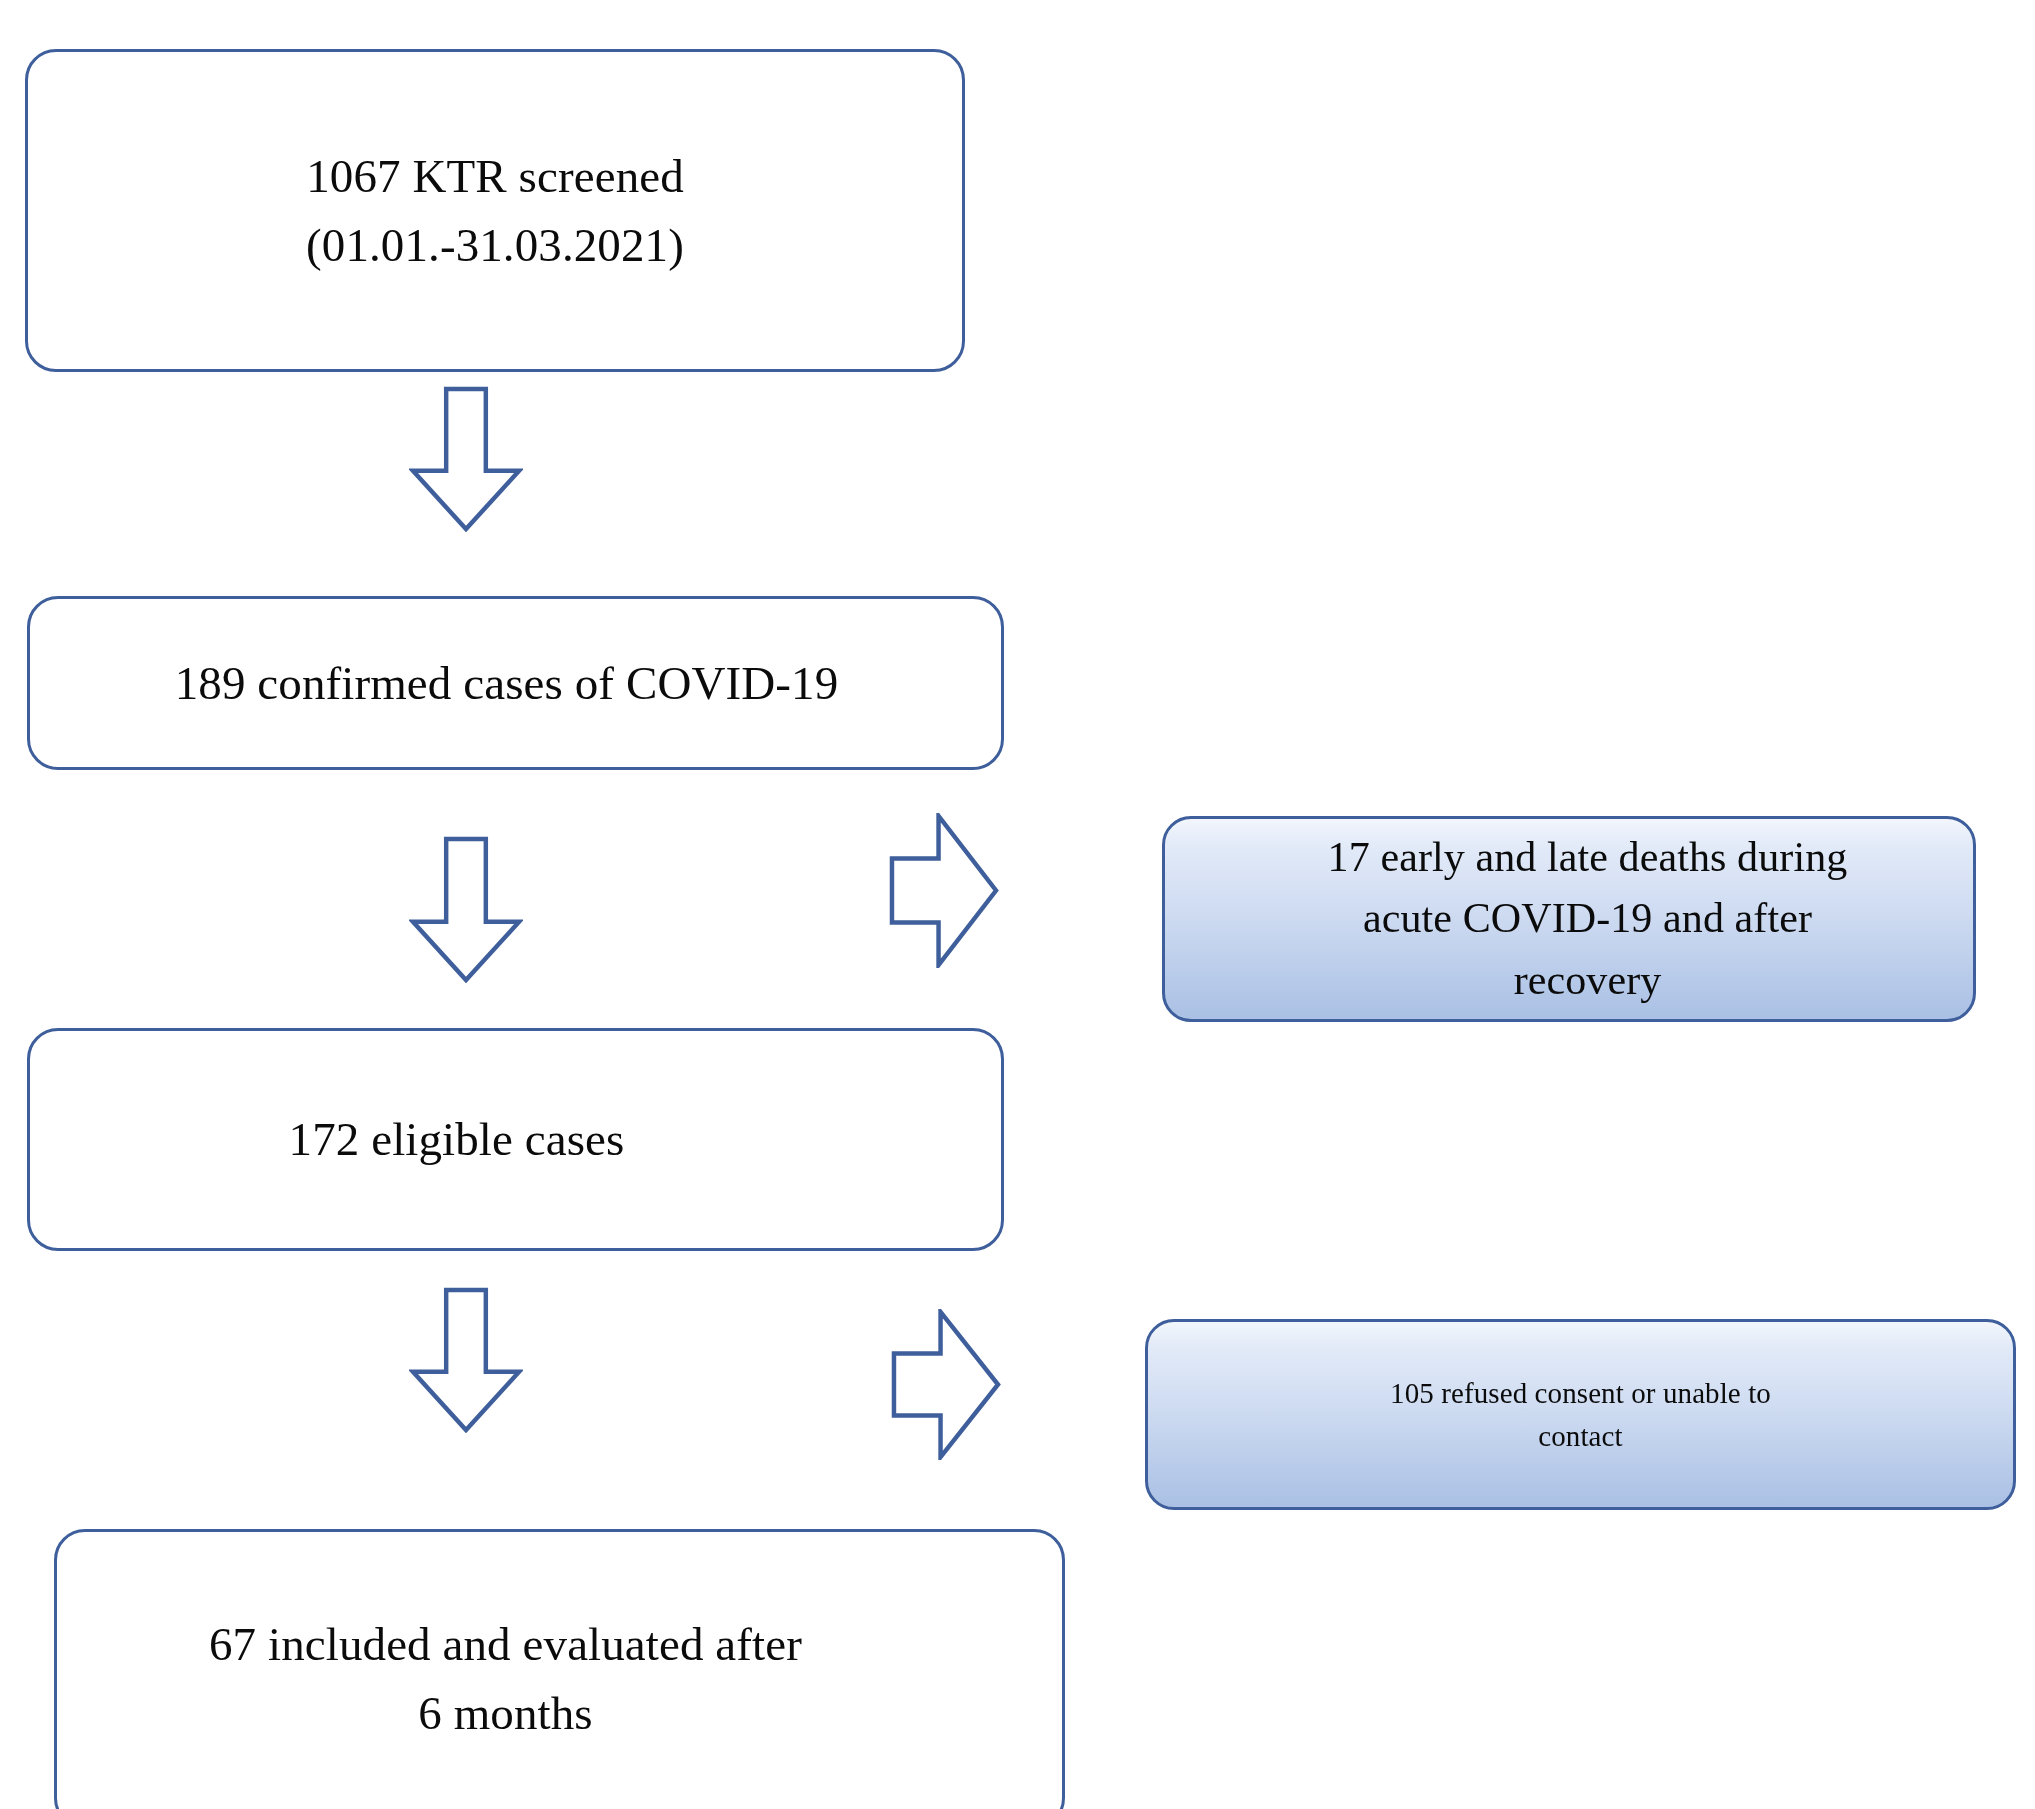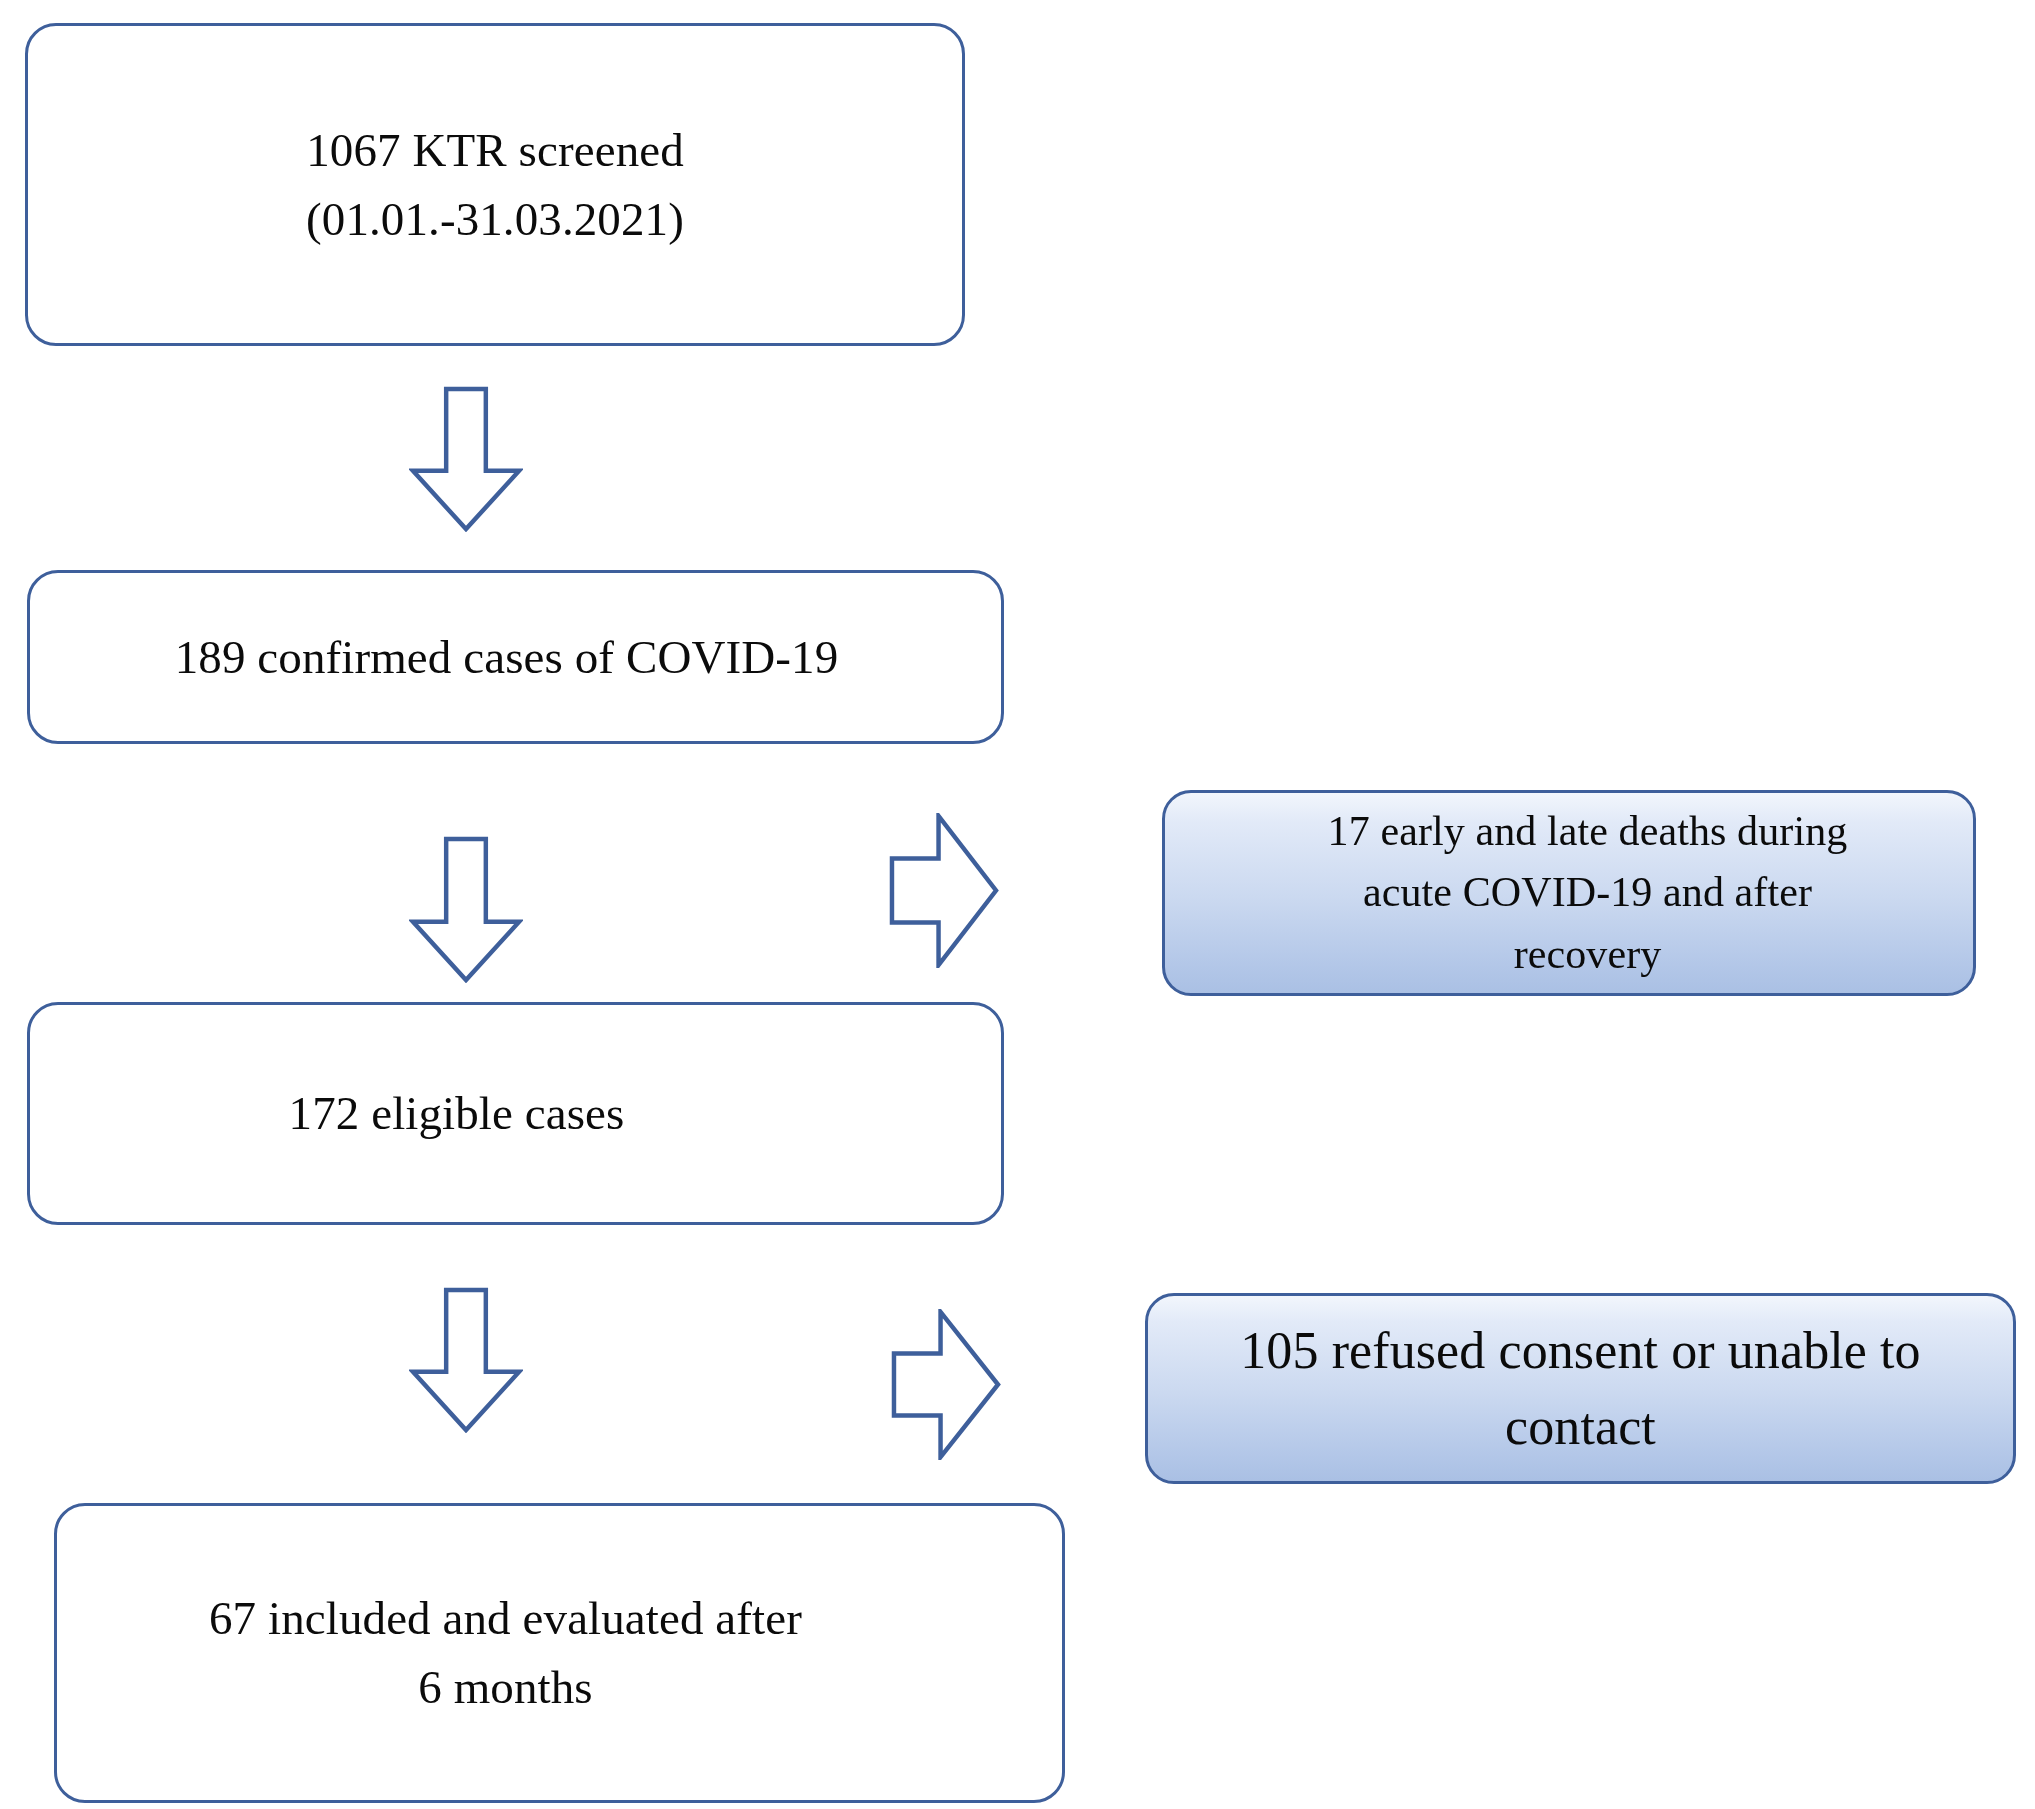--- a/index.html
+++ b/index.html
@@ -23,20 +23,21 @@
     display: flex;
     align-items: center;
     justify-content: center;
     text-align: center;
     border: 3.5px solid #3E5F9B;
     border-radius: 31px;
     background: #ffffff;
     color: #0b0b0b;
     line-height: 1.46;
     letter-spacing: 0.1px;
+    margin-top: 26px;
   }
   .flow-box .box-text {
     display: block;
     width: 100%;
     white-space: pre-line;
   }
 
   
   .box-primary { background: #ffffff; }
 
@@ -65,21 +66,21 @@
     left: 54px;  top: 1503px; width: 1011px; height: 300px;
     font-size: 47px;
   }
   #box-deaths {
     left: 1162px; top: 790px; width: 814px; height: 206px;
     font-size: 42px;
     padding-left: 37px;
   }
   #box-refused {
     left: 1145px; top: 1293px; width: 871px; height: 191px;
-    font-size: 52px;
+    font-size: 29px;
   }
 
   
   #box-confirmed .box-text { transform: translateX(-9px); }
   #box-eligible  .box-text { transform: translateX(-59px); }
   #box-included  .box-text { transform: translateX(-54px); }
 
   
   .arrow {
     position: absolute;

